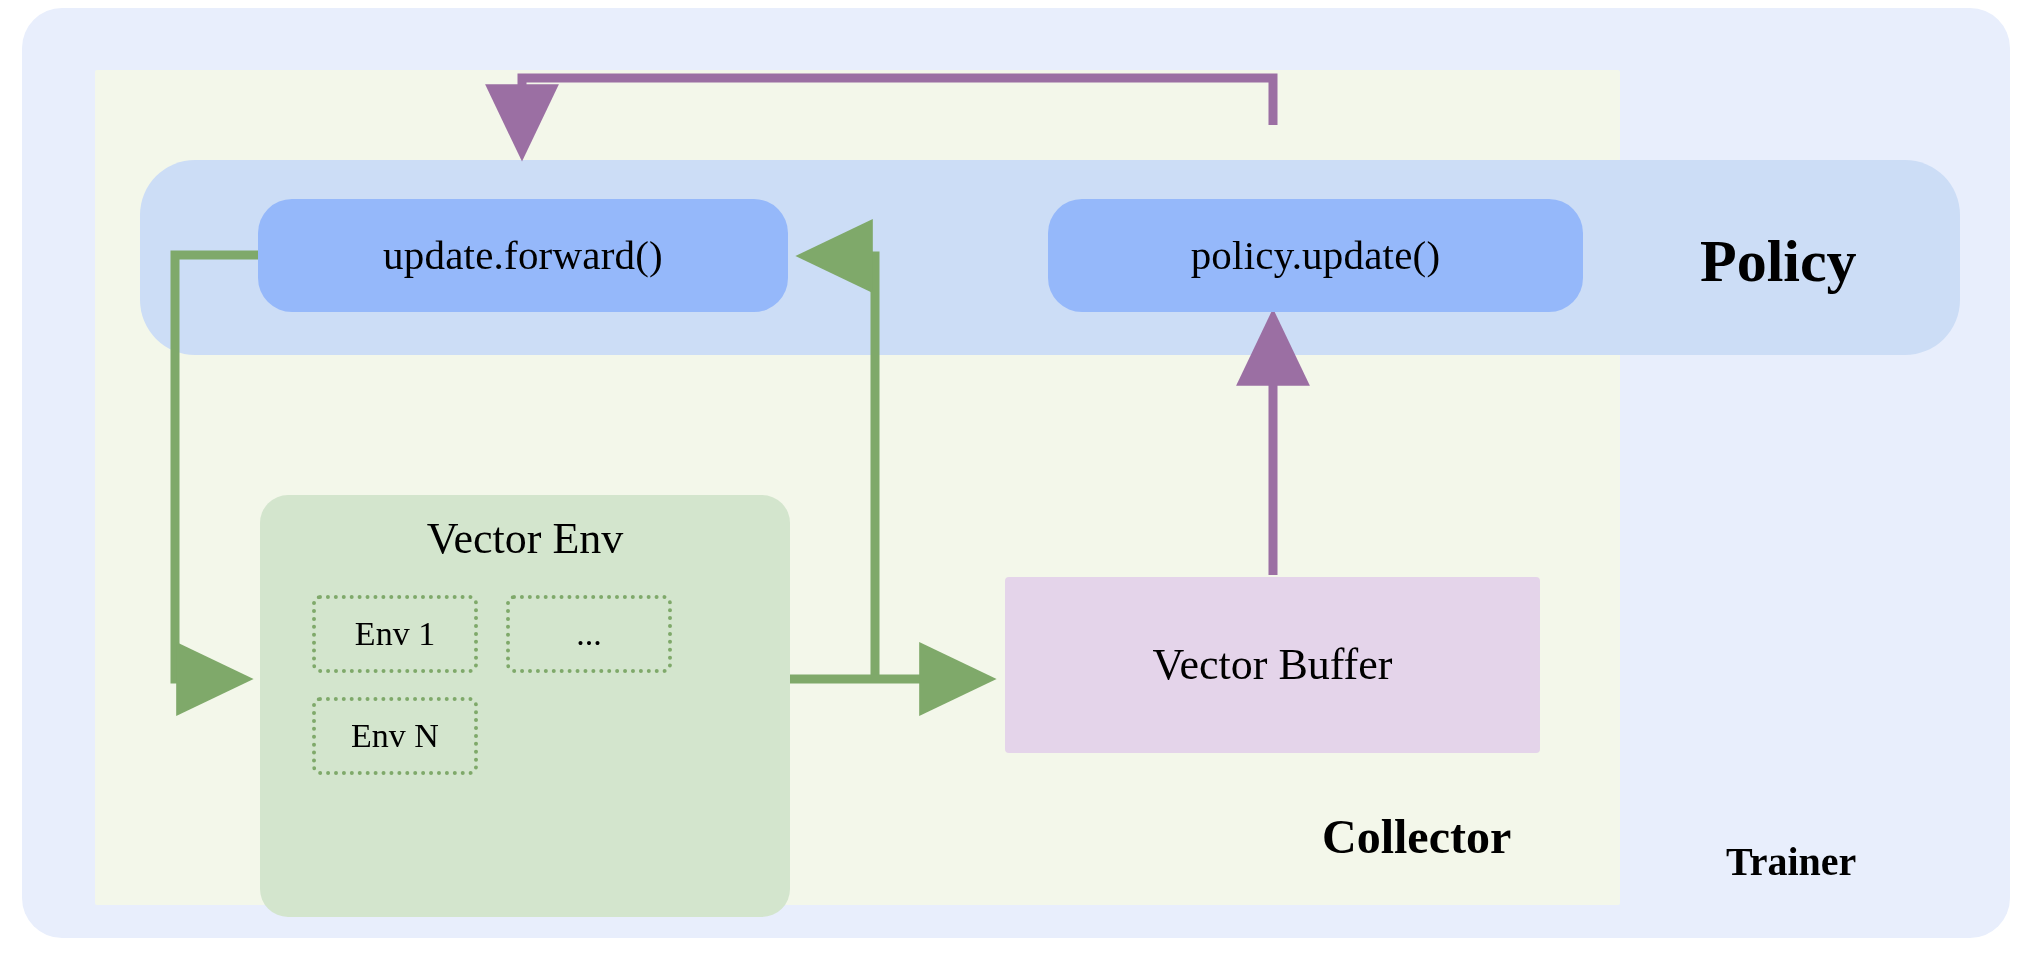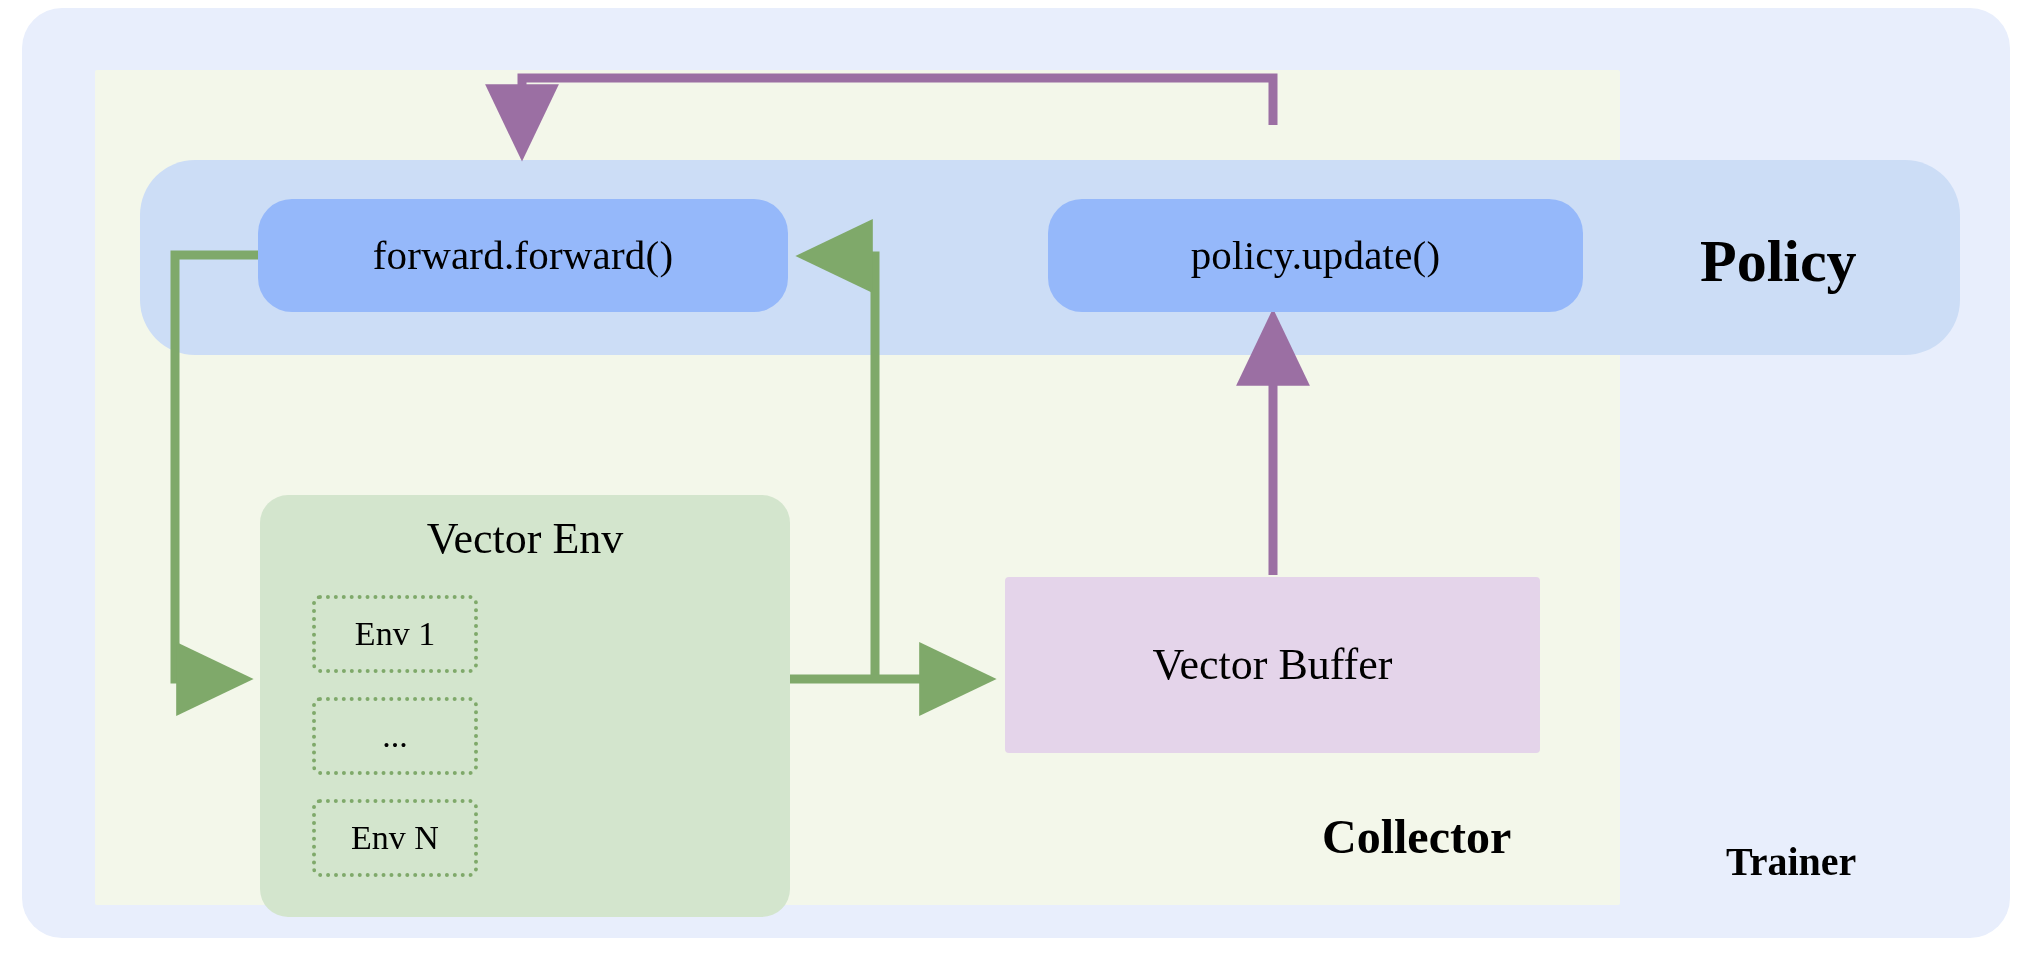--- a/index.html
+++ b/index.html
@@ -95,21 +95,20 @@
     line-height: 1;
   }
   .env-grid {
     position: absolute;
     left: 52px;
     top: 100px;
     width: 430px;
     display: flex;
     flex-wrap: wrap;
     gap: 24px 28px;
-    flex-direction: column;
   }
   .env-cell {
     width: 166px;
     height: 78px;
     border: 4px dotted #7fa96a;
     border-radius: 8px;
     display: flex;
     align-items: center;
     justify-content: center;
     font-size: 34px;
@@ -195,21 +194,21 @@
     <path d="M 1273,575 L 1273,330" fill="none" stroke="#9b6fa3" stroke-width="9" stroke-linecap="butt" marker-end="url(#arrow-purple)"></path>
 
     <path d="M 258,255 L 175,255 L 175,679 L 232,679" fill="none" stroke="#7fa96a" stroke-width="9" stroke-linecap="butt" stroke-linejoin="miter" marker-end="url(#arrow-green)"></path>
 
     <path d="M 875,679 L 875,256 L 817,256" fill="none" stroke="#7fa96a" stroke-width="9" stroke-linecap="butt" stroke-linejoin="miter" marker-end="url(#arrow-green)"></path>
 
     <path d="M 790,679 L 975,679" fill="none" stroke="#7fa96a" stroke-width="9" stroke-linecap="butt" marker-end="url(#arrow-green)"></path>
   </svg>
 
   <div class="node-pill" id="node-policy-forward">
-    <span>forward.forward()</span>
+    <span>update.forward()</span>
   </div>
 
   <div class="node-pill" id="node-policy-update">
     <span>policy.update()</span>
   </div>
 
   <div class="venv-box">
     <div class="venv-title">Vector Env</div>
     <div class="env-grid">
       <div class="env-cell">

